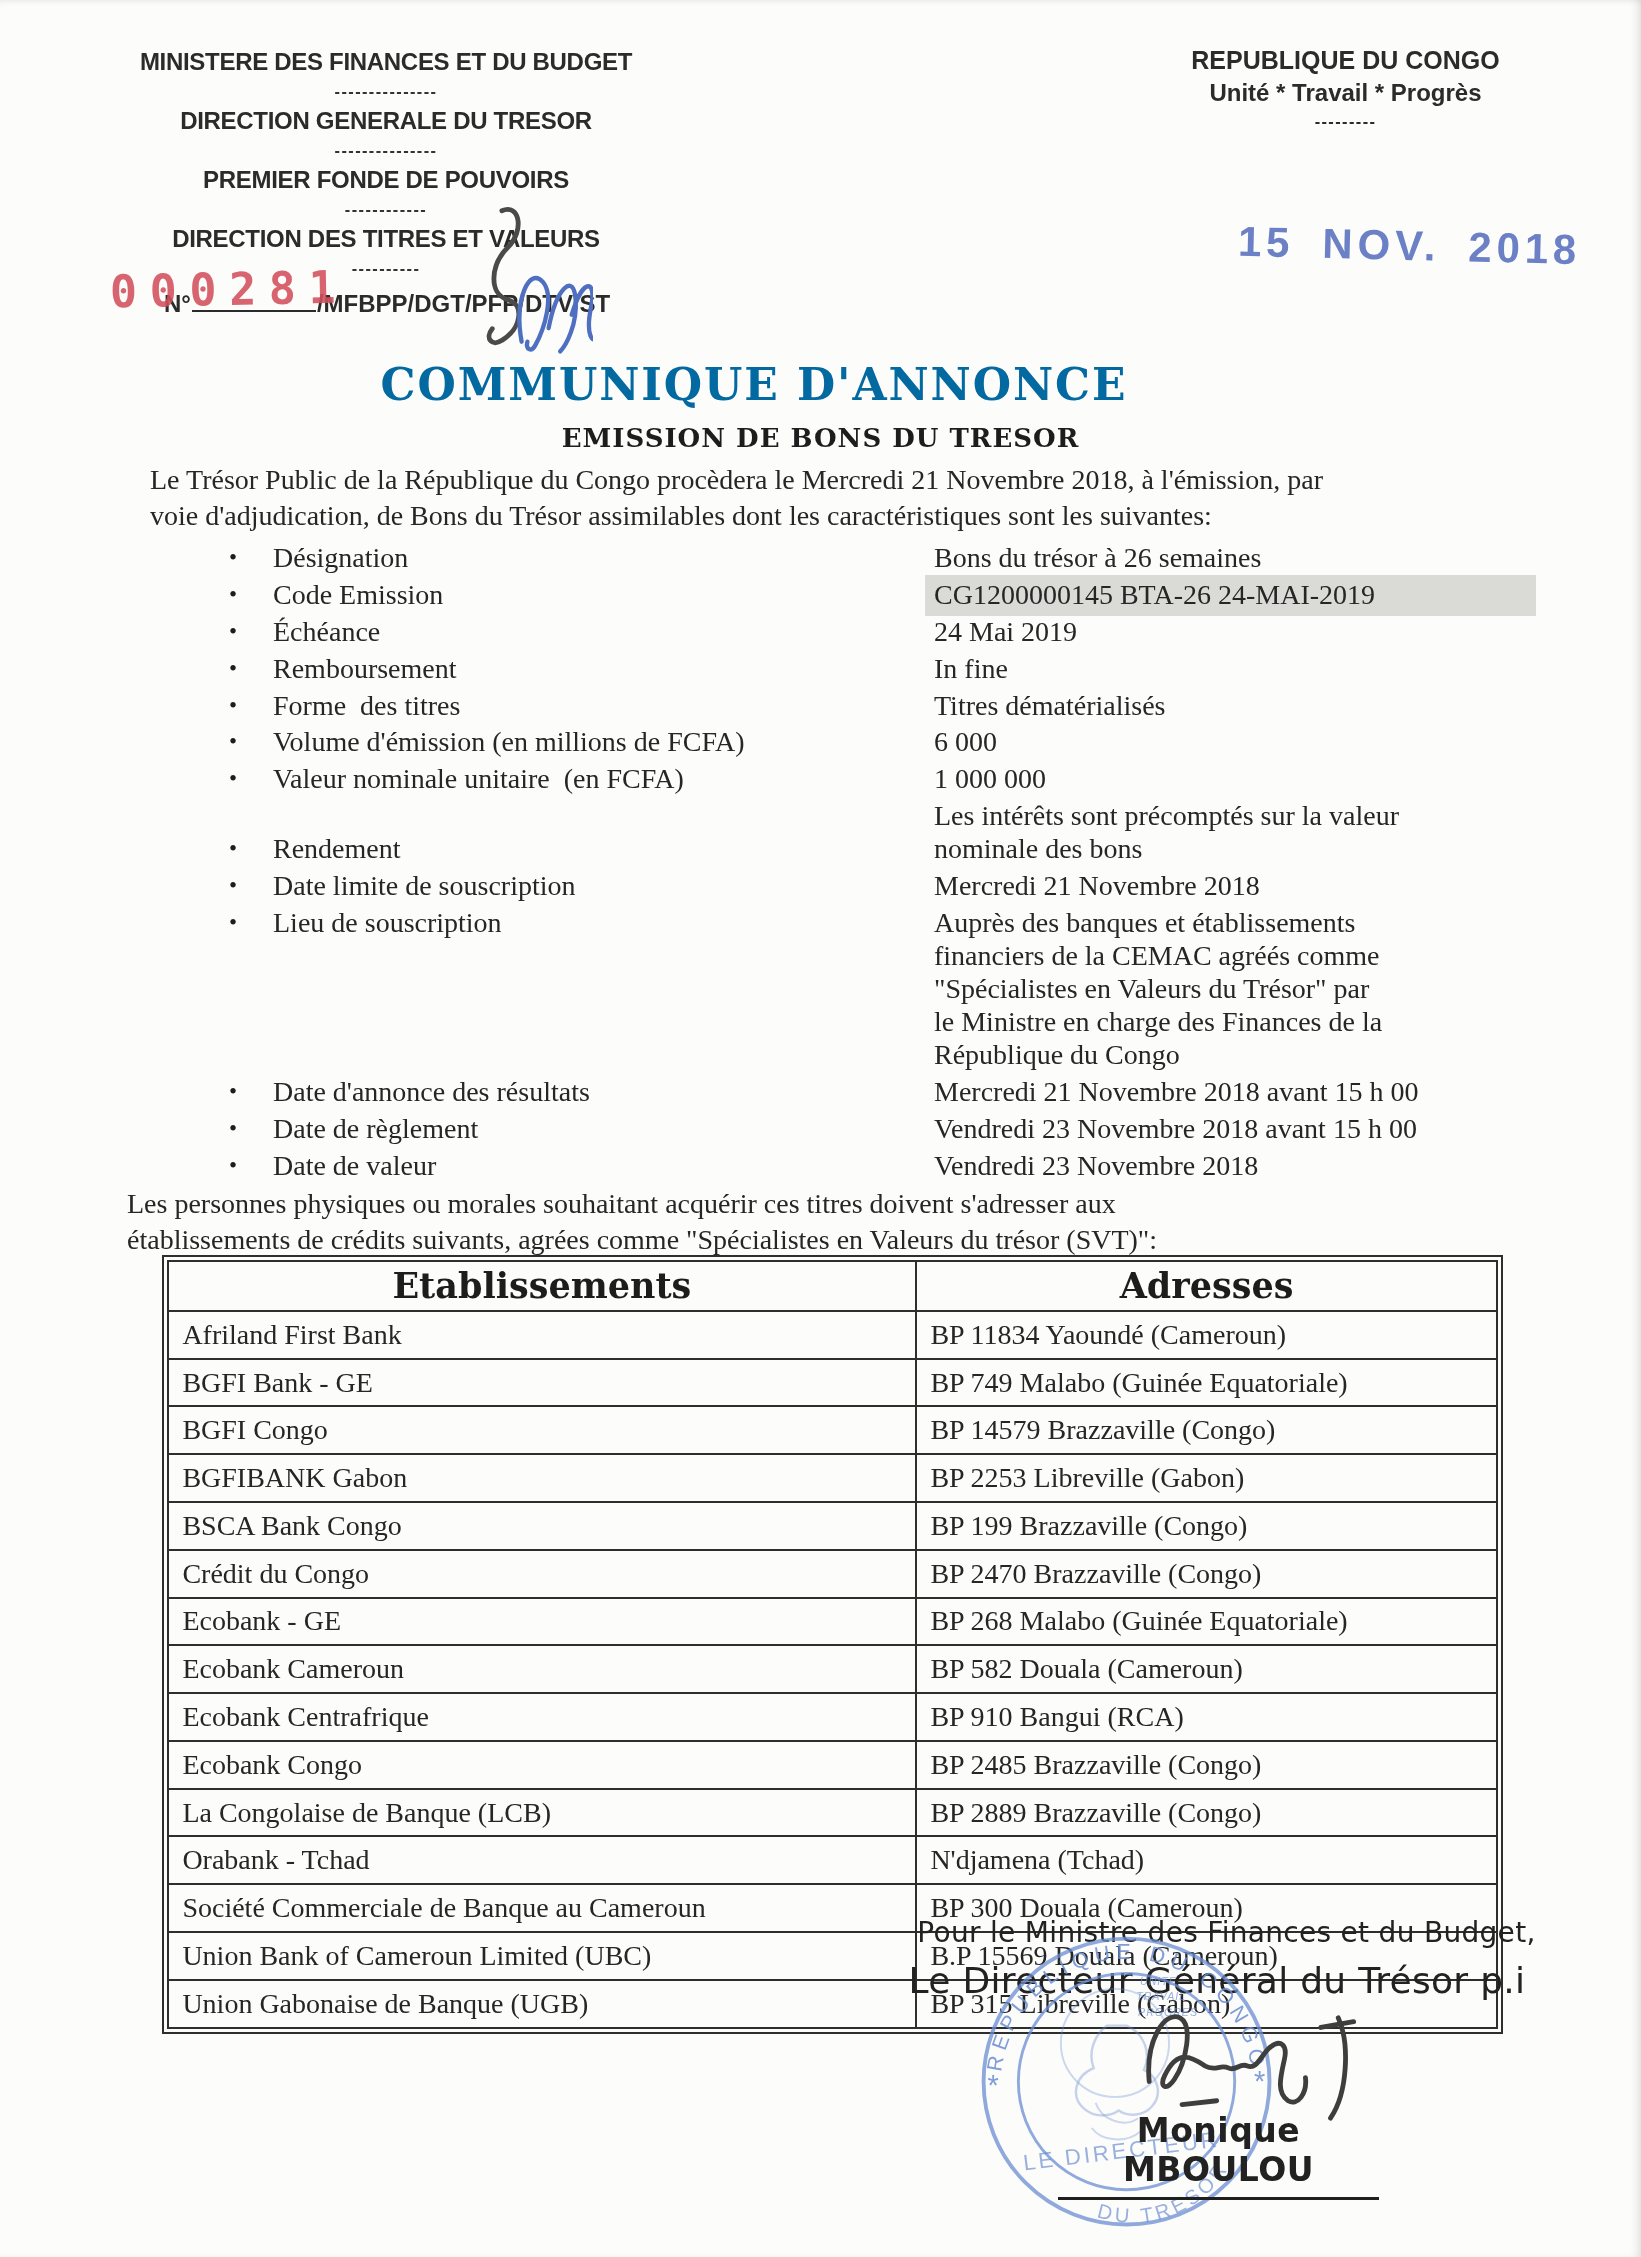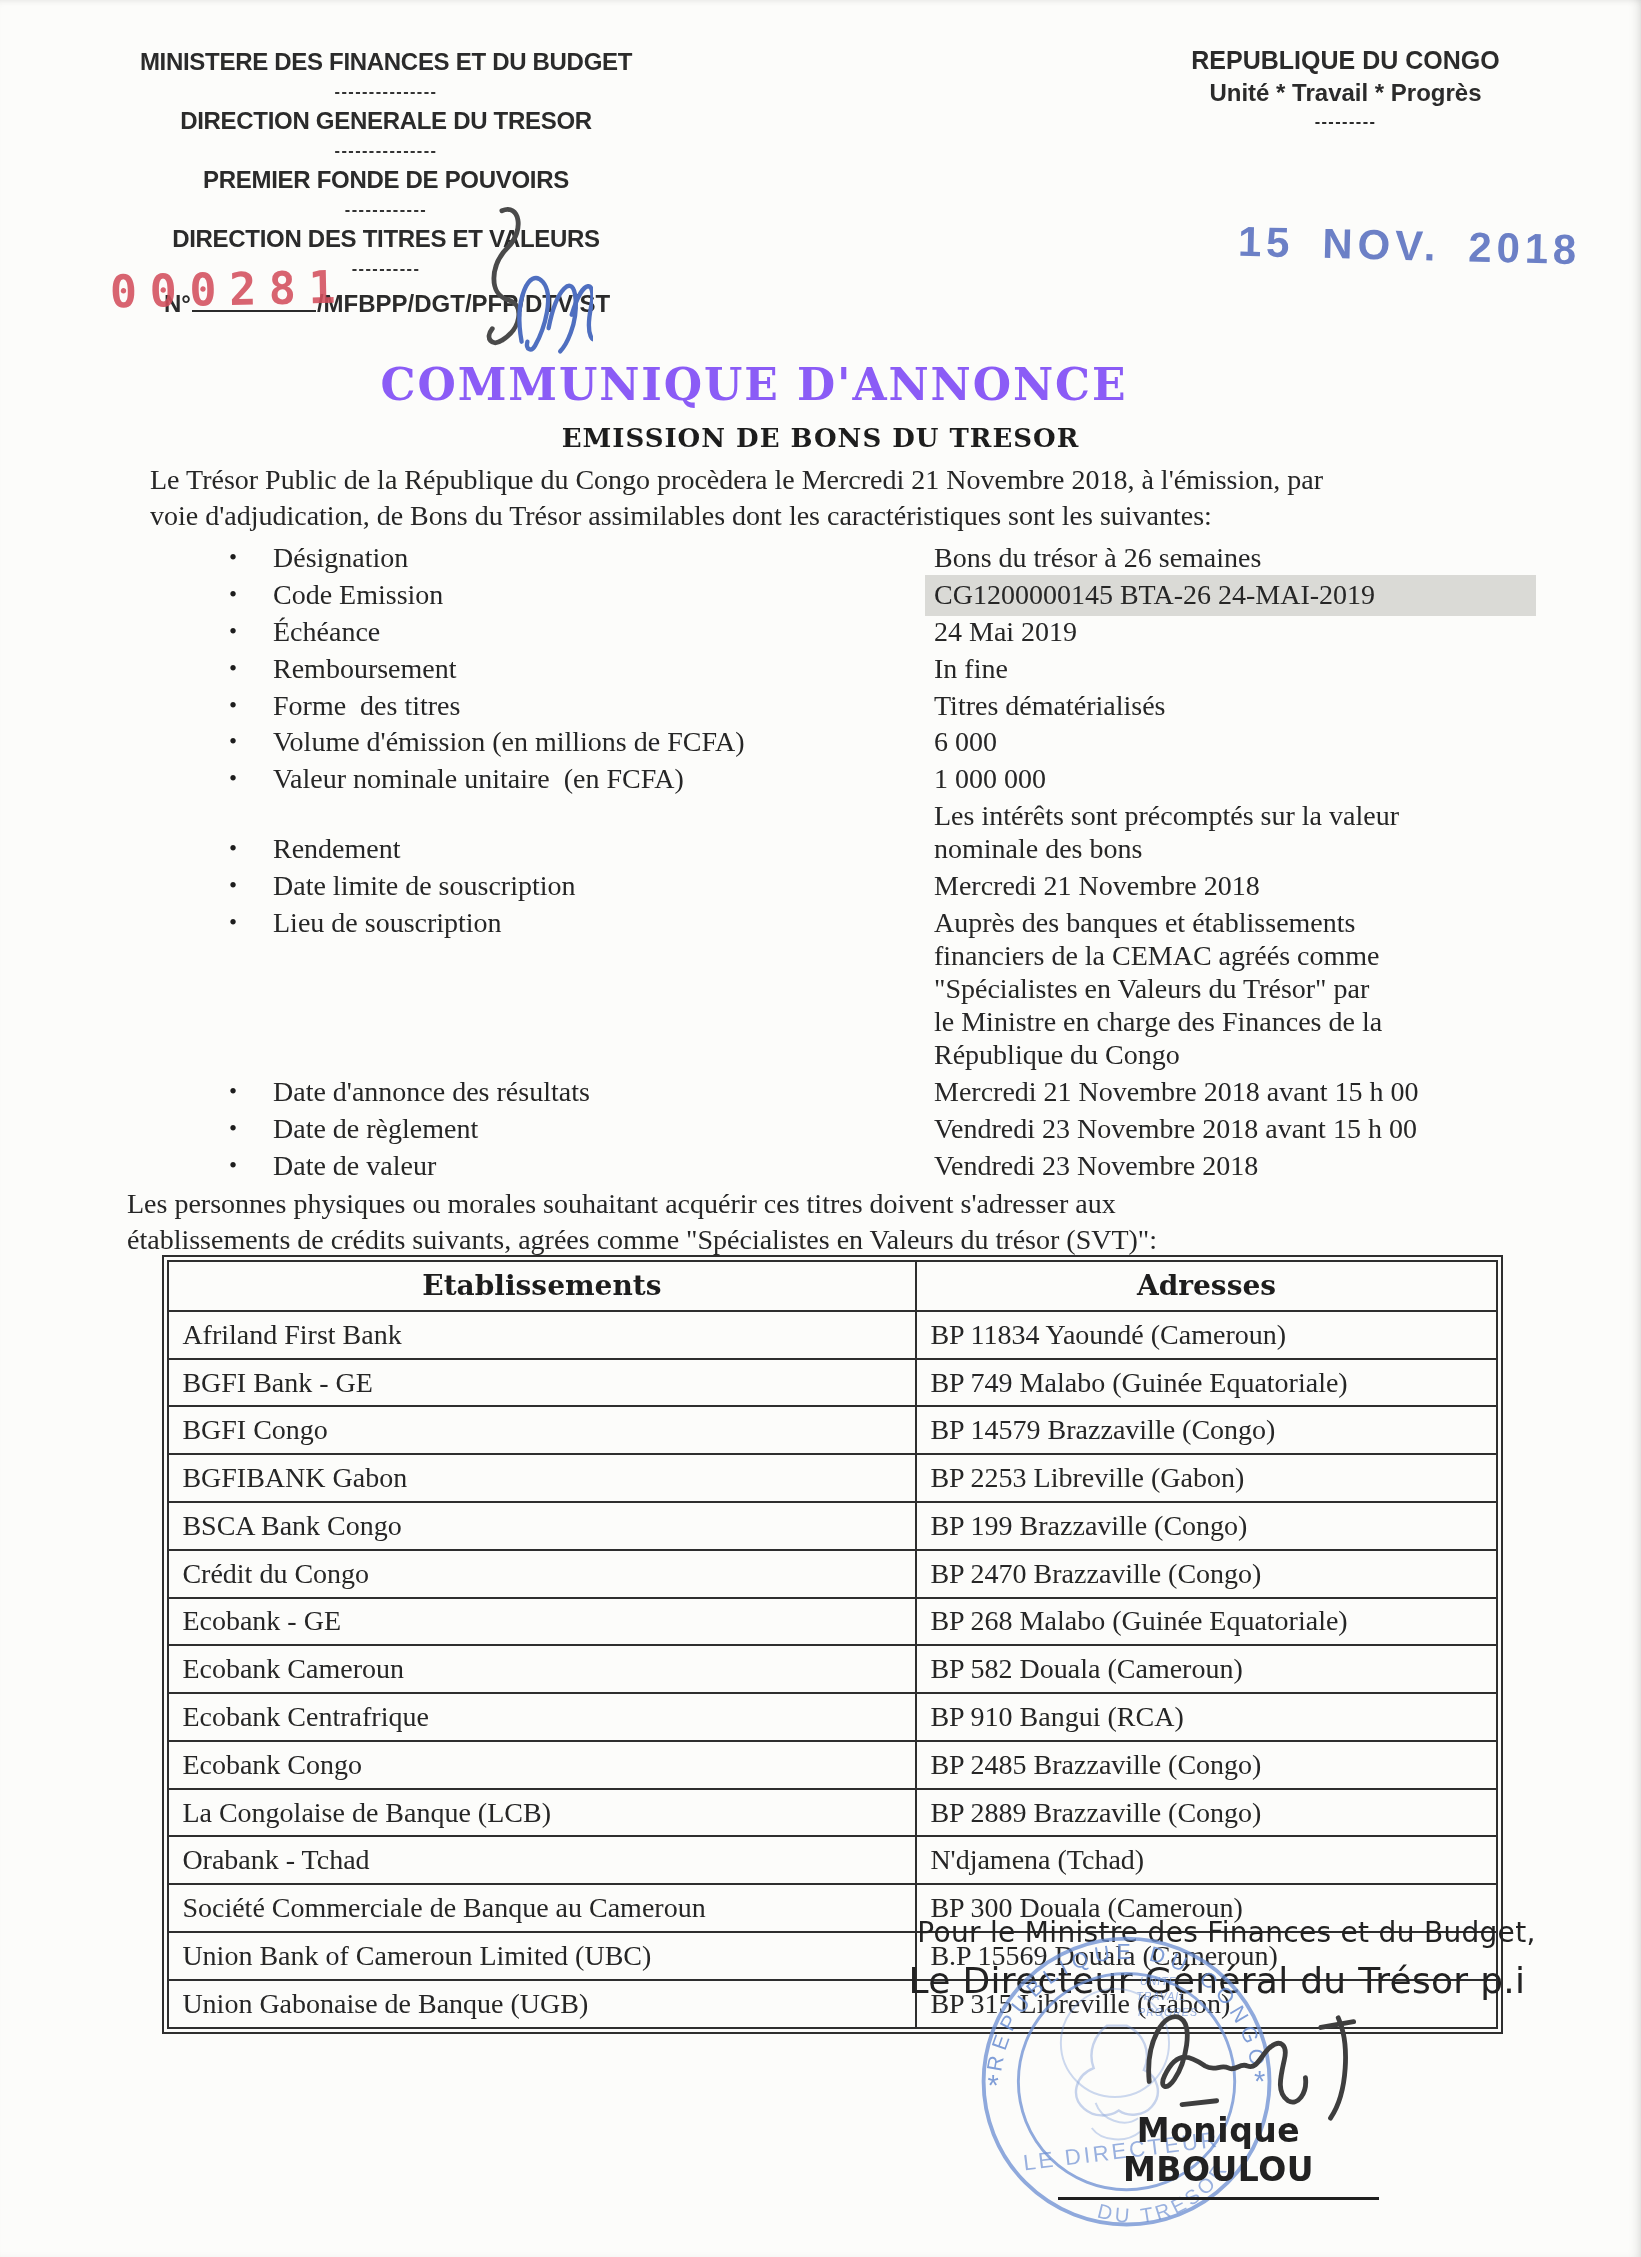--- a/index.html
+++ b/index.html
@@ -41,21 +41,21 @@
 
   .date-stamp{
     position:absolute;left:1238px;top:222px;
     font-family:"Liberation Sans", sans-serif;font-weight:bold;
     font-size:42px;color:#4d66bb;letter-spacing:4.8px;word-spacing:11.6px;
     opacity:.82;transform:rotate(1.4deg);white-space:nowrap;
   }
 
   
   .title{position:absolute;left:0;top:359px;width:1508px;text-align:center;margin:0;
-    font-family:"DejaVu Serif", serif;font-weight:bold;font-size:44px;letter-spacing:1.9px;color:#8b5cf6;}
+    font-family:"DejaVu Serif", serif;font-weight:bold;font-size:44px;letter-spacing:1.9px;color:#0369a1;}
   .subtitle{position:absolute;left:0;top:423px;width:1641px;text-align:center;margin:0;
     font-family:"DejaVu Serif", serif;font-weight:bold;font-size:26px;letter-spacing:1px;color:#1d1d1d;}
 
   
   .intro{position:absolute;left:150px;top:462px;width:1410px;margin:0;
     font-size:28px;line-height:36px;white-space:pre-line;}
 
   
   .char-list{position:absolute;left:150px;top:541px;width:1386px;}
   .char-row{display:flex;align-items:flex-start;margin-bottom:3.9px;}
@@ -68,21 +68,21 @@
 
   
   .svt{position:absolute;left:127px;top:1186px;width:1419px;margin:0;
     font-size:28px;line-height:36px;white-space:pre-line;}
 
   
   .table-wrap{position:absolute;left:162px;top:1255px;width:1341px;box-sizing:border-box;
     border:2.4px solid #2e2e2e;padding:2.9px;background:#fcfcfa;}
   table.banks{border-collapse:collapse;width:100%;}
   table.banks th{border:2.4px solid #2e2e2e;height:46px;
-    font-family:"DejaVu Serif", serif;font-weight:bold;font-size:28px;text-align:center;color:#1d1d1d;margin-top:48px;}
+    font-family:"DejaVu Serif", serif;font-weight:bold;font-size:35px;text-align:center;color:#1d1d1d;margin-top:48px;}
   table.banks td{border:2.4px solid #2e2e2e;height:42px;font-size:28px;
     padding:1.9px 9.7px 1.9px 13.5px;color:#262626;margin-top:12px;}
   table.banks col.c1{width:748px;}
 
   
   .hand{font-family:"DejaVu Sans", sans-serif;color:#222;}
   .sig1{position:absolute;left:850px;top:1916px;width:753px;text-align:center;font-size:28px;letter-spacing:0.3px;}
   .sig2{position:absolute;left:850px;top:1960px;width:734px;text-align:center;font-size:36px;letter-spacing:0.3px;}
   .sig-name{position:absolute;left:1058px;top:2111px;width:321px;text-align:center;
     font-size:33px;font-weight:bold;letter-spacing:0.5px;

